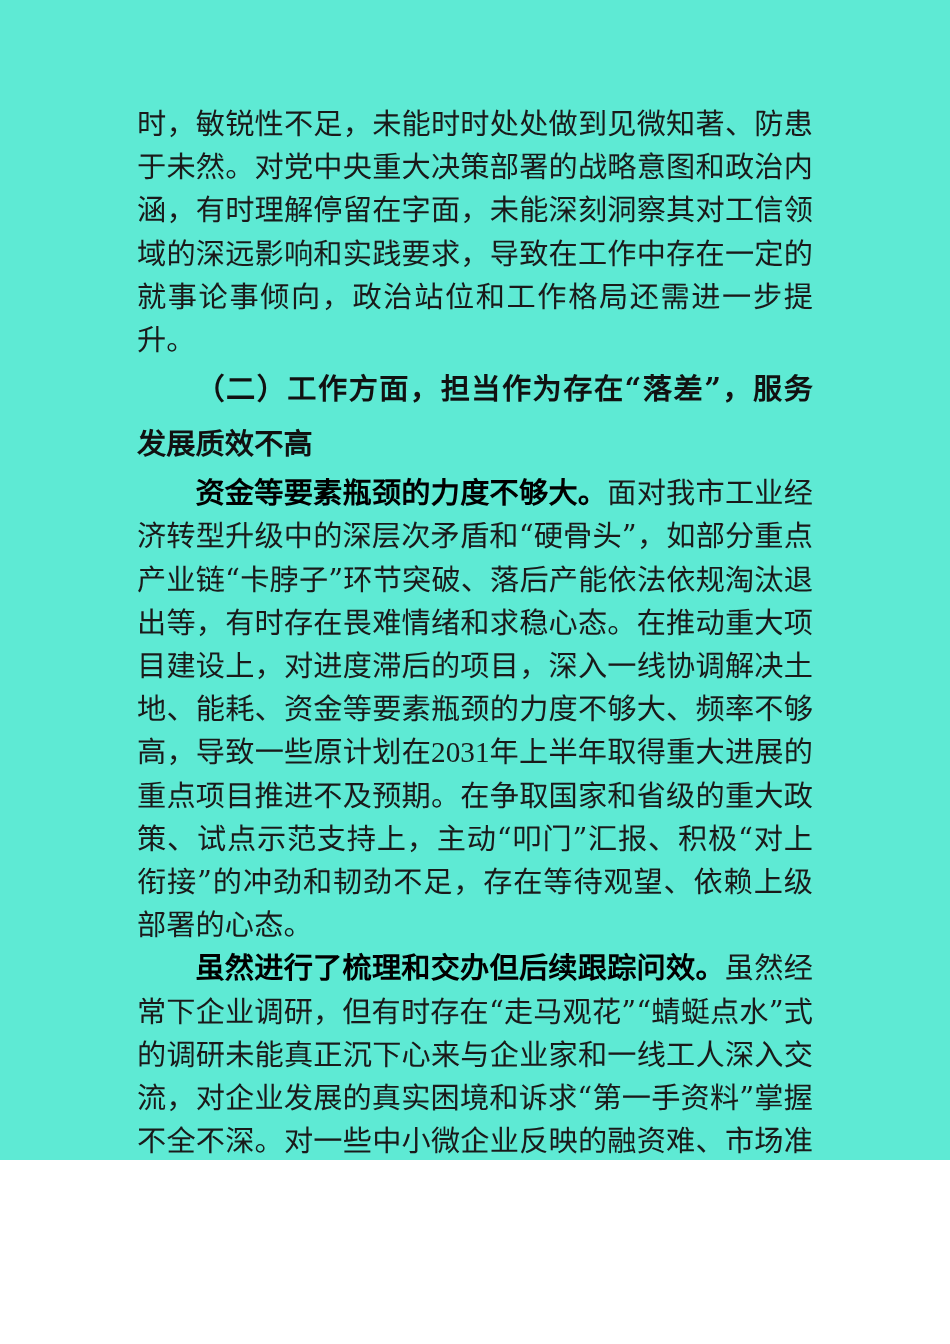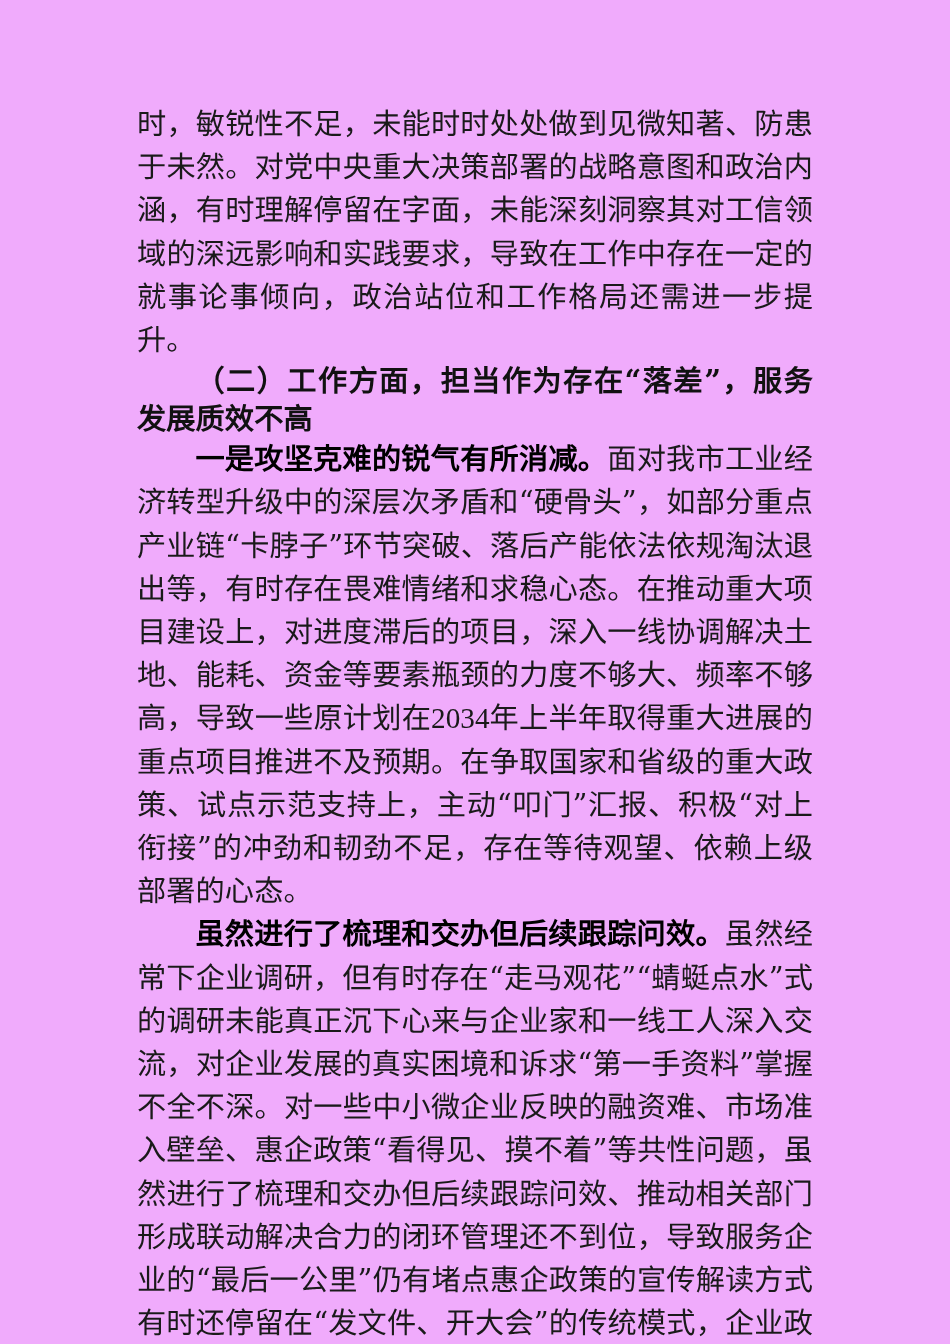--- a/index.html
+++ b/index.html
@@ -9,22 +9,22 @@
     background: #ffffff;
   }
 
   body {
     font-family: "DejaVu Serif", "Liberation Serif", serif;
   }
 
   #page {
     position: relative;
     width: 950px;
-    height: 1344px;
-    background: #f0abfc;
+    height: 1160px;
+    background: #5eead4;
     overflow: hidden;
     box-sizing: border-box;
   }
 
   
   #text-column {
     position: absolute;
     left: 137px;
     top: 103px;
     width: 676px;
@@ -53,21 +53,21 @@
 
   
   .para.indent {
     text-indent: 58.4px;
   }
 
   
   .heading {
     margin: 0;
     font-size: 29.2px;
-    line-height: 38px;
+    line-height: 55px;
     color: #111111;
     text-indent: 58.4px;
     text-align: justify;
     text-justify: inter-character;
     text-align-last: left;
     word-break: break-all;
     font-family: "DejaVu Serif", "Liberation Serif", serif;
     font-weight: 700;
     letter-spacing: 0.1px;
   }
@@ -88,18 +88,18 @@
 </head>
 <body>
 
 <div id="page">
   <div id="text-column">
 
     <p class="para cont">时，敏锐性不足，未能时时处处做到见微知著、防患于未然。对党中央重大决策部署的战略意图和政治内涵，有时理解停留在字面，未能深刻洞察其对工信领域的深远影响和实践要求，导致在工作中存在一定的就事论事倾向，政治站位和工作格局还需进一步提升。</p>
 
     <p class="heading">（二）工作方面，担当作为存在“落差”，服务发展质效不高</p>
 
-    <p class="para indent"><span class="lead">一是攻坚克难的锐气有所消减。</span><span>面对我市工业经济转型升级中的深层次矛盾和“硬骨头”，如部分重点产业链“卡脖子”环节突破、落后产能依法依规淘汰退出等，有时存在畏难情绪和求稳心态。在推动重大项目建设上，对进度滞后的项目，深入一线协调解决土地、能耗、资金等要素瓶颈的力度不够大、频率不够高，导致一些原计划在</span><span class="num">2034</span><span>年上半年取得重大进展的重点项目推进不及预期。在争取国家和省级的重大政策、试点示范支持上，主动“叩门”汇报、积极“对上衔接”的冲劲和韧劲不足，存在等待观望、依赖上级部署的心态。</span></p>
+    <p class="para indent"><span class="lead">资金等要素瓶颈的力度不够大。</span><span>面对我市工业经济转型升级中的深层次矛盾和“硬骨头”，如部分重点产业链“卡脖子”环节突破、落后产能依法依规淘汰退出等，有时存在畏难情绪和求稳心态。在推动重大项目建设上，对进度滞后的项目，深入一线协调解决土地、能耗、资金等要素瓶颈的力度不够大、频率不够高，导致一些原计划在</span><span class="num">2031</span><span>年上半年取得重大进展的重点项目推进不及预期。在争取国家和省级的重大政策、试点示范支持上，主动“叩门”汇报、积极“对上衔接”的冲劲和韧劲不足，存在等待观望、依赖上级部署的心态。</span></p>
 
     <p class="para indent"><span class="lead">虽然进行了梳理和交办但后续跟踪问效。</span><span>虽然经常下企业调研，但有时存在“走马观花”“蜻蜓点水”式的调研未能真正沉下心来与企业家和一线工人深入交流，对企业发展的真实困境和诉求“第一手资料”掌握不全不深。对一些中小微企业反映的融资难、市场准入壁垒、惠企政策“看得见、摸不着”等共性问题，虽然进行了梳理和交办但后续跟踪问效、推动相关部门形成联动解决合力的闭环管理还不到位，导致服务企业的“最后一公里”仍有堵点惠企政策的宣传解读方式有时还停留在“发文件、开大会”的传统模式，企业政策获得感不强，这在区委巡察反馈中也得到了印证。</span></p>
 
   </div>
 </div>
 
 </body></html>

